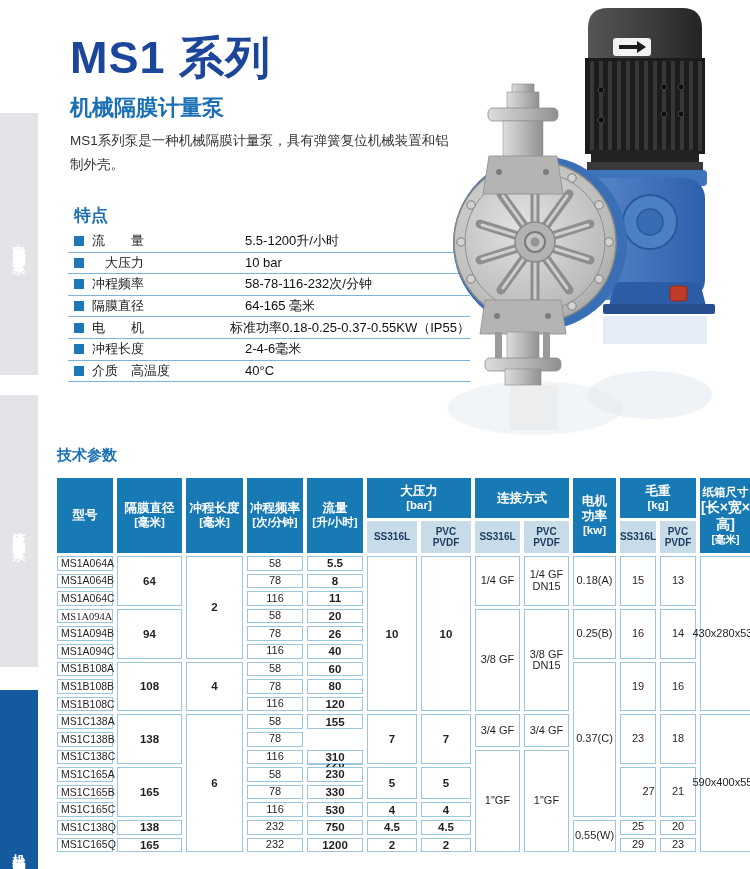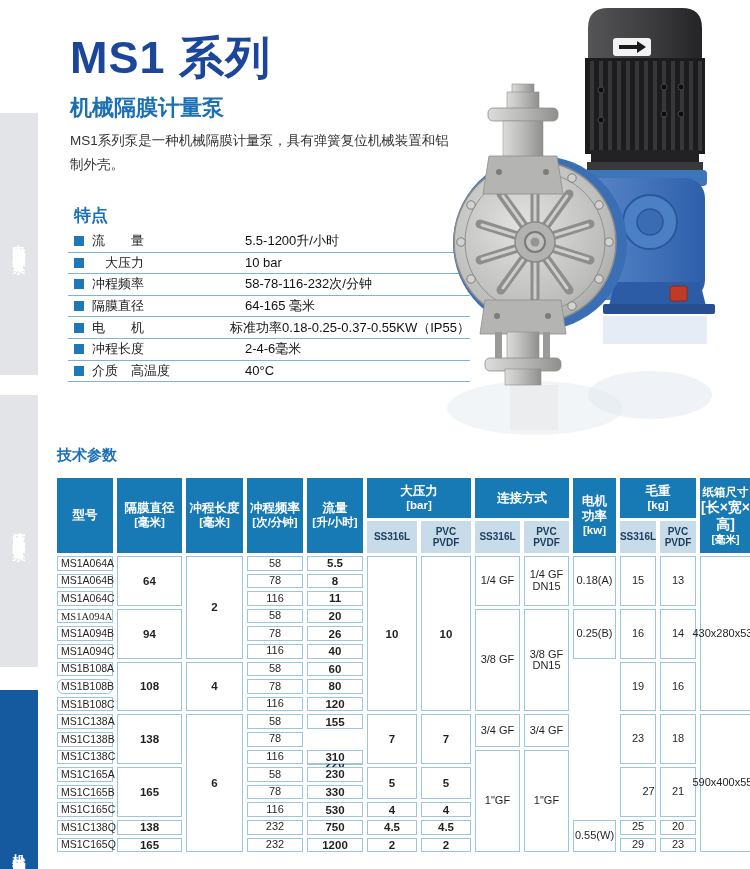--- a/index.html
+++ b/index.html
@@ -304,21 +304,21 @@
         <div class="unit" style="font-size:10.5px">[毫米]</div>
     </div>
 
   <div class="td model" style="grid-area: 3 / 1 / span 1; text-align: center;">MS1A064A</div>
       <div class="td model" style="grid-area: 4 / 1 / span 1;">MS1A064B</div>
       <div class="td model" style="grid-area: 5 / 1 / span 1;">MS1A064C</div>
       <div class="td model" style="grid-area: 6 / 1 / span 1; font-family: Liberation Serif, serif;">MS1A094A</div>
       <div class="td model" style="grid-area: 7 / 1 / span 1;">MS1A094B</div>
       <div class="td model" style="grid-area: 8 / 1 / span 1;">MS1A094C</div>
       <div class="td model" style="grid-area: 9 / 1 / span 1;">MS1B108A</div>
-      <div class="td model" style="grid-area: 10 / 1 / span 1; border-radius: 6px;">MS1B108B</div>
+      <div class="td model" style="grid-area: 10 / 1 / span 1;">MS1B108B</div>
       <div class="td model" style="grid-area: 11 / 1 / span 1;">MS1B108C</div>
       <div class="td model" style="grid-area: 12 / 1 / span 1;">MS1C138A</div>
       <div class="td model" style="grid-area: 13 / 1 / span 1;">MS1C138B</div>
       <div class="td model" style="grid-area: 14 / 1 / span 1;">MS1C138C</div>
       <div class="td model" style="grid-area: 15 / 1 / span 1;">MS1C165A</div>
       <div class="td model" style="grid-area: 16 / 1 / span 1;">MS1C165B</div>
       <div class="td model" style="grid-area: 17 / 1 / span 1;">MS1C165C</div>
       <div class="td model" style="grid-area: 18 / 1 / span 1;">MS1C138Q</div>
       <div class="td model" style="grid-area: 19 / 1 / span 1;">MS1C165Q</div>
       <div class="td b" style="grid-area: 3 / 2 / span 3;">64</div>
@@ -382,20 +382,21 @@
       <div class="td" style="grid-area: 12 / 8 / span 2;">3/4 GF</div>
       <div class="td" style="grid-area: 14 / 8 / span 6;">1"GF</div>
       <div class="td" style="grid-area: 3 / 9 / span 3;">1/4 GF
 DN15</div>
       <div class="td" style="grid-area: 6 / 9 / span 6;">3/8 GF
 DN15</div>
       <div class="td" style="grid-area: 12 / 9 / span 2;">3/4 GF</div>
       <div class="td" style="grid-area: 14 / 9 / span 6;">1"GF</div>
       <div class="td" style="grid-area: 3 / 10 / span 3;">0.18(A)</div>
       <div class="td" style="grid-area: 6 / 10 / span 3;">0.25(B)</div>
+      <div class="td" style="grid-area: 9 / 10 / span 9;">0.37(C)</div>
       <div class="td" style="grid-area: 18 / 10 / span 2;">0.55(W)</div>
       <div class="td" style="grid-area: 3 / 11 / span 3; text-align: center;">15</div>
       <div class="td" style="grid-area: 6 / 11 / span 3;">16</div>
       <div class="td" style="grid-area: 9 / 11 / span 3;">19</div>
       <div class="td" style="grid-area: 12 / 11 / span 3;">23</div>
       <div class="td" style="grid-area: 15 / 11 / span 3; padding-left: 21px;">27</div>
       <div class="td" style="grid-area: 18 / 11 / span 1;">25</div>
       <div class="td" style="grid-area: 19 / 11 / span 1;">29</div>
       <div class="td" style="grid-area: 3 / 12 / span 3;">13</div>
       <div class="td" style="grid-area: 6 / 12 / span 3;">14</div>

